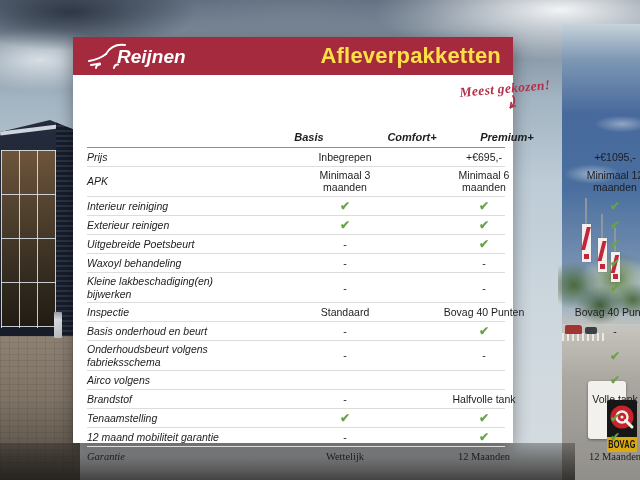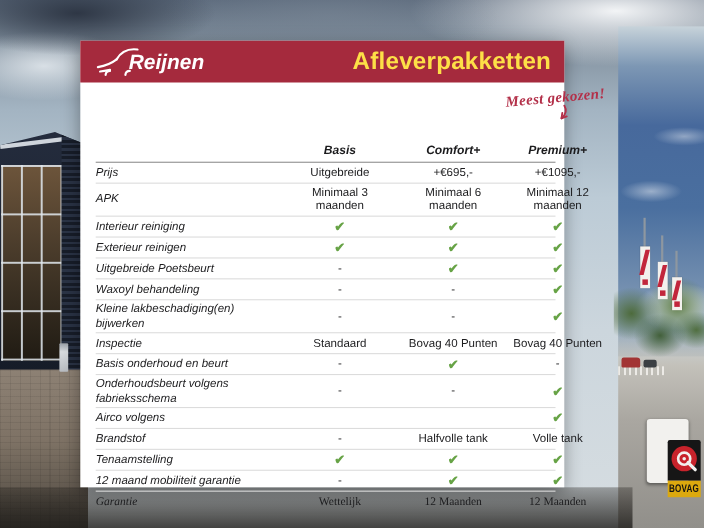--- a/index.html
+++ b/index.html
@@ -74,21 +74,21 @@
   .card-body{position:absolute;left:0;top:38px;width:100%;bottom:0;padding:34px 8px 0 14px;}
 
   .annotation{position:absolute;top:6px;left:352px;width:160px;text-align:center;
     color:#b33049;font-family:"Liberation Serif",serif;font-style:italic;font-weight:bold;
     font-size:13.5px;transform:rotate(-5deg);letter-spacing:.3px;}
   .annotation-arrow{position:absolute;top:20px;left:428px;}
 
   .thead,.trow{display:grid;grid-template-columns:168px 108px 98px 92px;align-items:center;}
   .thead{border-bottom:1px solid #8f8f8f;padding:2px 0 3px;}
   .thead .tcell{font-weight:bold;font-style:italic;font-size:11px;color:#1c1c1e;margin-top:20px;}
-  .trow{border-bottom:1px solid #dcdcdc;min-height:19px;padding:2px 0;}
+  .trow{border-bottom:1px solid #dcdcdc;min-height:19px;padding:2px 0;gap:36px;}
   .trow:last-child{border-bottom:none;font-family:Liberation Serif, serif;}
   .tlabel{font-style:italic;font-size:10.5px;color:#1c1c1e;line-height:1.18;white-space:pre-line;}
   .tcell{text-align:center;font-size:10.5px;color:#1c1c1e;line-height:1.18;white-space:pre-line;}
   .tcell.check{color:#67a346;font-size:12px;font-weight:bold;}
 
   .logo{display:flex;align-items:center;}
 </style>
 </head>
 <body>
 
@@ -169,21 +169,21 @@
       <div class="thead">
         <div class="tlabel"></div>
         <div class="tcell">Basis</div>
         <div class="tcell">Comfort+</div>
         <div class="tcell">Premium+</div>
       </div>
 
       <div>
           <div class="trow">
             <div class="tlabel">Prijs</div>
-            <div class="tcell">Uitgebreide</div>
+            <div class="tcell">Inbegrepen</div>
             <div class="tcell">+€695,-</div>
             <div class="tcell">+€1095,-</div>
           </div>
           <div class="trow">
             <div class="tlabel">APK</div>
             <div class="tcell">Minimaal 3
 maanden</div>
             <div class="tcell">Minimaal 6
 maanden</div>
             <div class="tcell">Minimaal 12

